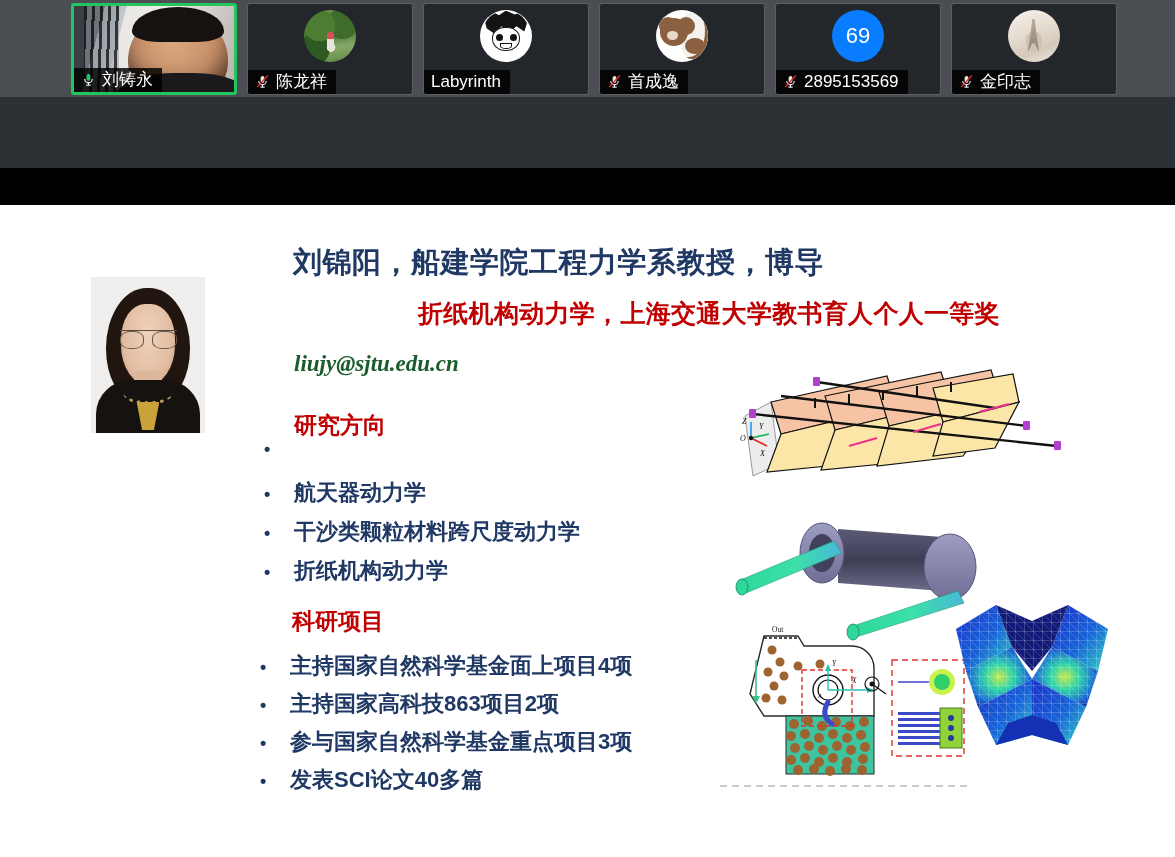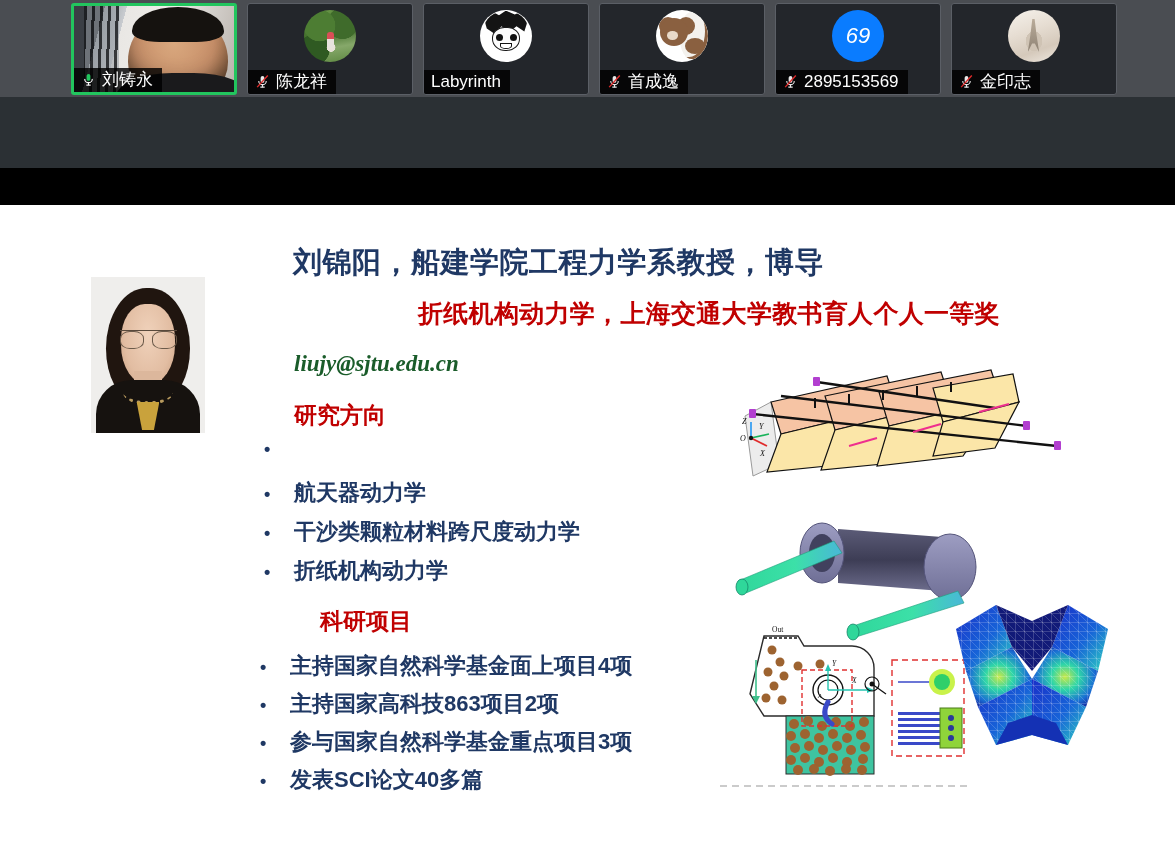--- a/index.html
+++ b/index.html
@@ -64,21 +64,20 @@
     border-radius: 42% 42% 0 0 / 100% 100% 0 0;
     background: #1a1a1c;
   }
 
   
   .avatar {
     position: absolute; left: 50%; top: 6px;
     transform: translateX(-50%);
     width: 52px; height: 52px; border-radius: 50%;
     overflow: hidden;
-    font-style: italic;
   }
   .av-garden {
     background:
       radial-gradient(circle at 52% 72%, #e8e3d9 0 9%, transparent 10%),
       radial-gradient(circle at 30% 30%, #4d7d33 0 30%, transparent 31%),
       radial-gradient(circle at 74% 26%, #3f6b2b 0 28%, transparent 29%),
       radial-gradient(circle at 20% 76%, #2f5a22 0 26%, transparent 27%),
       linear-gradient(170deg, #6d9a4a 0%, #43702c 45%, #86a86a 70%, #5d8840 100%);
   }
   .av-garden::after {
@@ -245,22 +244,22 @@
     font-weight: bold; font-style: italic; font-size: 23px;
     white-space: nowrap;
   }
   .sec-head {
     position: absolute;
     color: #c00000;
     font-family: "Liberation Sans", sans-serif;
     font-weight: bold; font-size: 23px;
     white-space: nowrap;
   }
-  .sec-head.h1 { left: 294px; top: 195px; }
-  .sec-head.h2 { left: 292px; top: 401px; margin-left: 28px; }
+  .sec-head.h1 { left: 294px; top: 205px; }
+  .sec-head.h2 { left: 292px; top: 401px; }
 
   .bullets { position: absolute; list-style: none; }
   .bullets li {
     display: flex; align-items: baseline;
     color: #1f3864;
     font-family: "Liberation Sans", sans-serif;
     font-weight: bold;
     white-space: nowrap;
   }
   .bullets li .dot {

